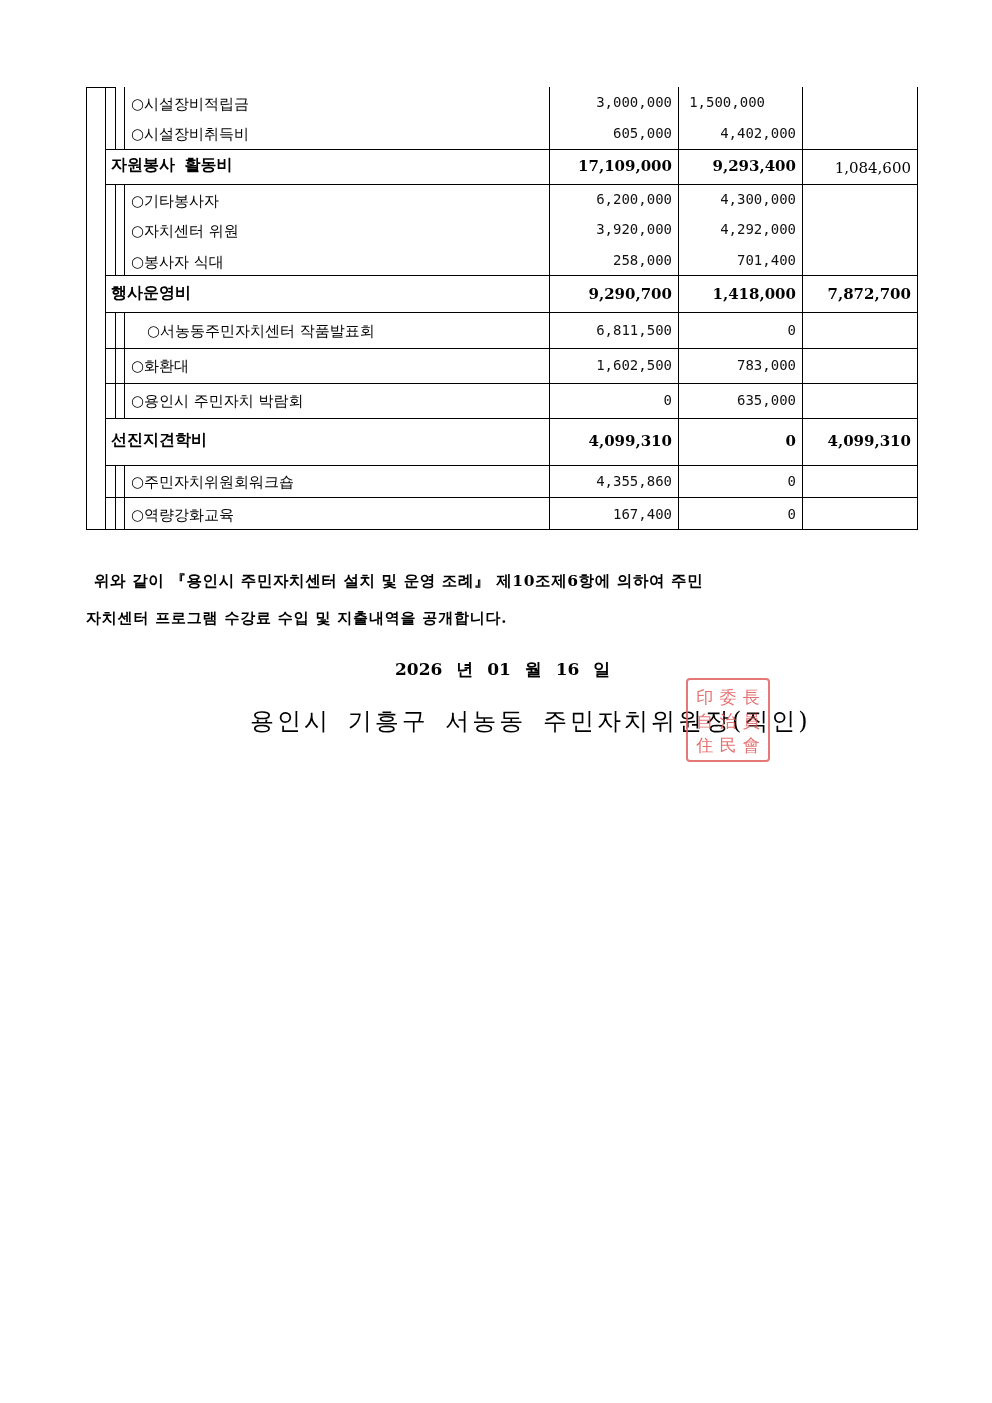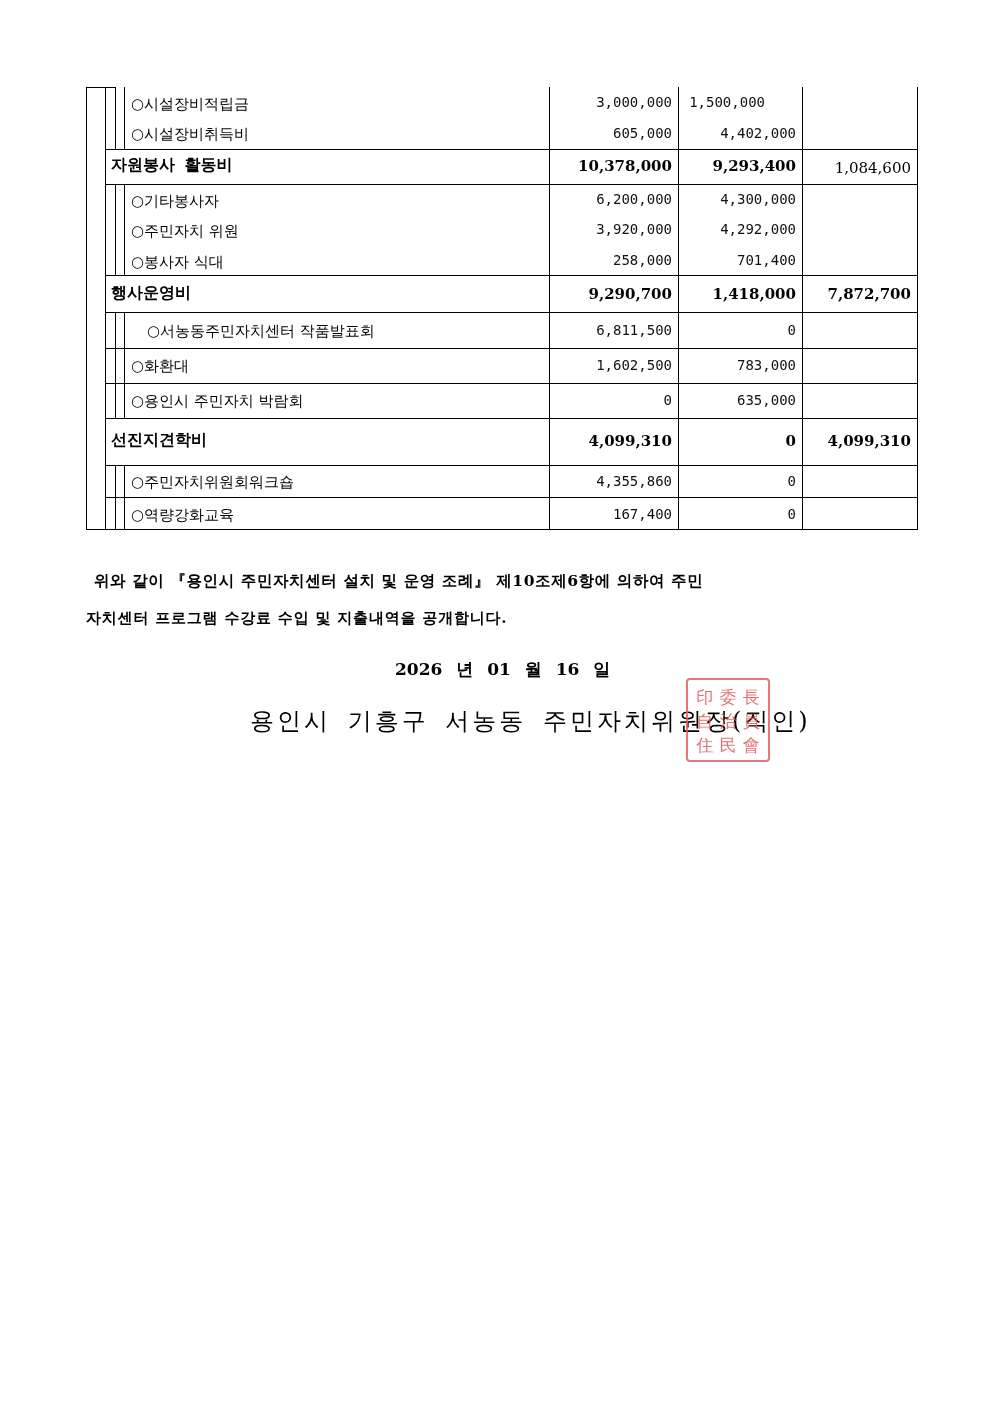--- a/index.html
+++ b/index.html
@@ -63,33 +63,33 @@
   </div>
 
   <div>
     <span class="cell-text item" style="left:131px; top:125px;">○시설장비취득비</span>
     <span class="cell-text num" style="left:552px; width:120px; top:124px;">605,000</span>
     <span class="cell-text num" style="left:681px; width:115px; top:124px;">4,402,000</span>
   </div>
 
   <div>
     <span class="cell-text cat" style="left:111px; top:157px;">자원봉사 활동비</span>
-    <span class="cell-text numbold" style="left:552px; width:120px; top:157px;">10,378,000</span>
+    <span class="cell-text numbold" style="left:552px; width:120px; top:157px;">17,109,000</span>
     <span class="cell-text numbold" style="left:681px; width:115px; top:157px;">9,293,400</span>
     <span class="cell-text numbold" style="left:805px; width:106px; top:159px; font-weight:normal;">1,084,600</span>
   </div>
 
   <div>
     <span class="cell-text item" style="left:131px; top:192px;">○기타봉사자</span>
     <span class="cell-text num" style="left:552px; width:120px; top:190px;">6,200,000</span>
     <span class="cell-text num" style="left:681px; width:115px; top:190px;">4,300,000</span>
   </div>
 
   <div>
-    <span class="cell-text item" style="left:131px; top:222px;">○주민자치 위원</span>
+    <span class="cell-text item" style="left:131px; top:222px;">○자치센터 위원</span>
     <span class="cell-text num" style="left:552px; width:120px; top:220px;">3,920,000</span>
     <span class="cell-text num" style="left:681px; width:115px; top:220px;">4,292,000</span>
   </div>
 
   <div>
     <span class="cell-text item" style="left:131px; top:253px;">○봉사자 식대</span>
     <span class="cell-text num" style="left:552px; width:120px; top:251px;">258,000</span>
     <span class="cell-text num" style="left:681px; width:115px; top:251px;">701,400</span>
   </div>
 

